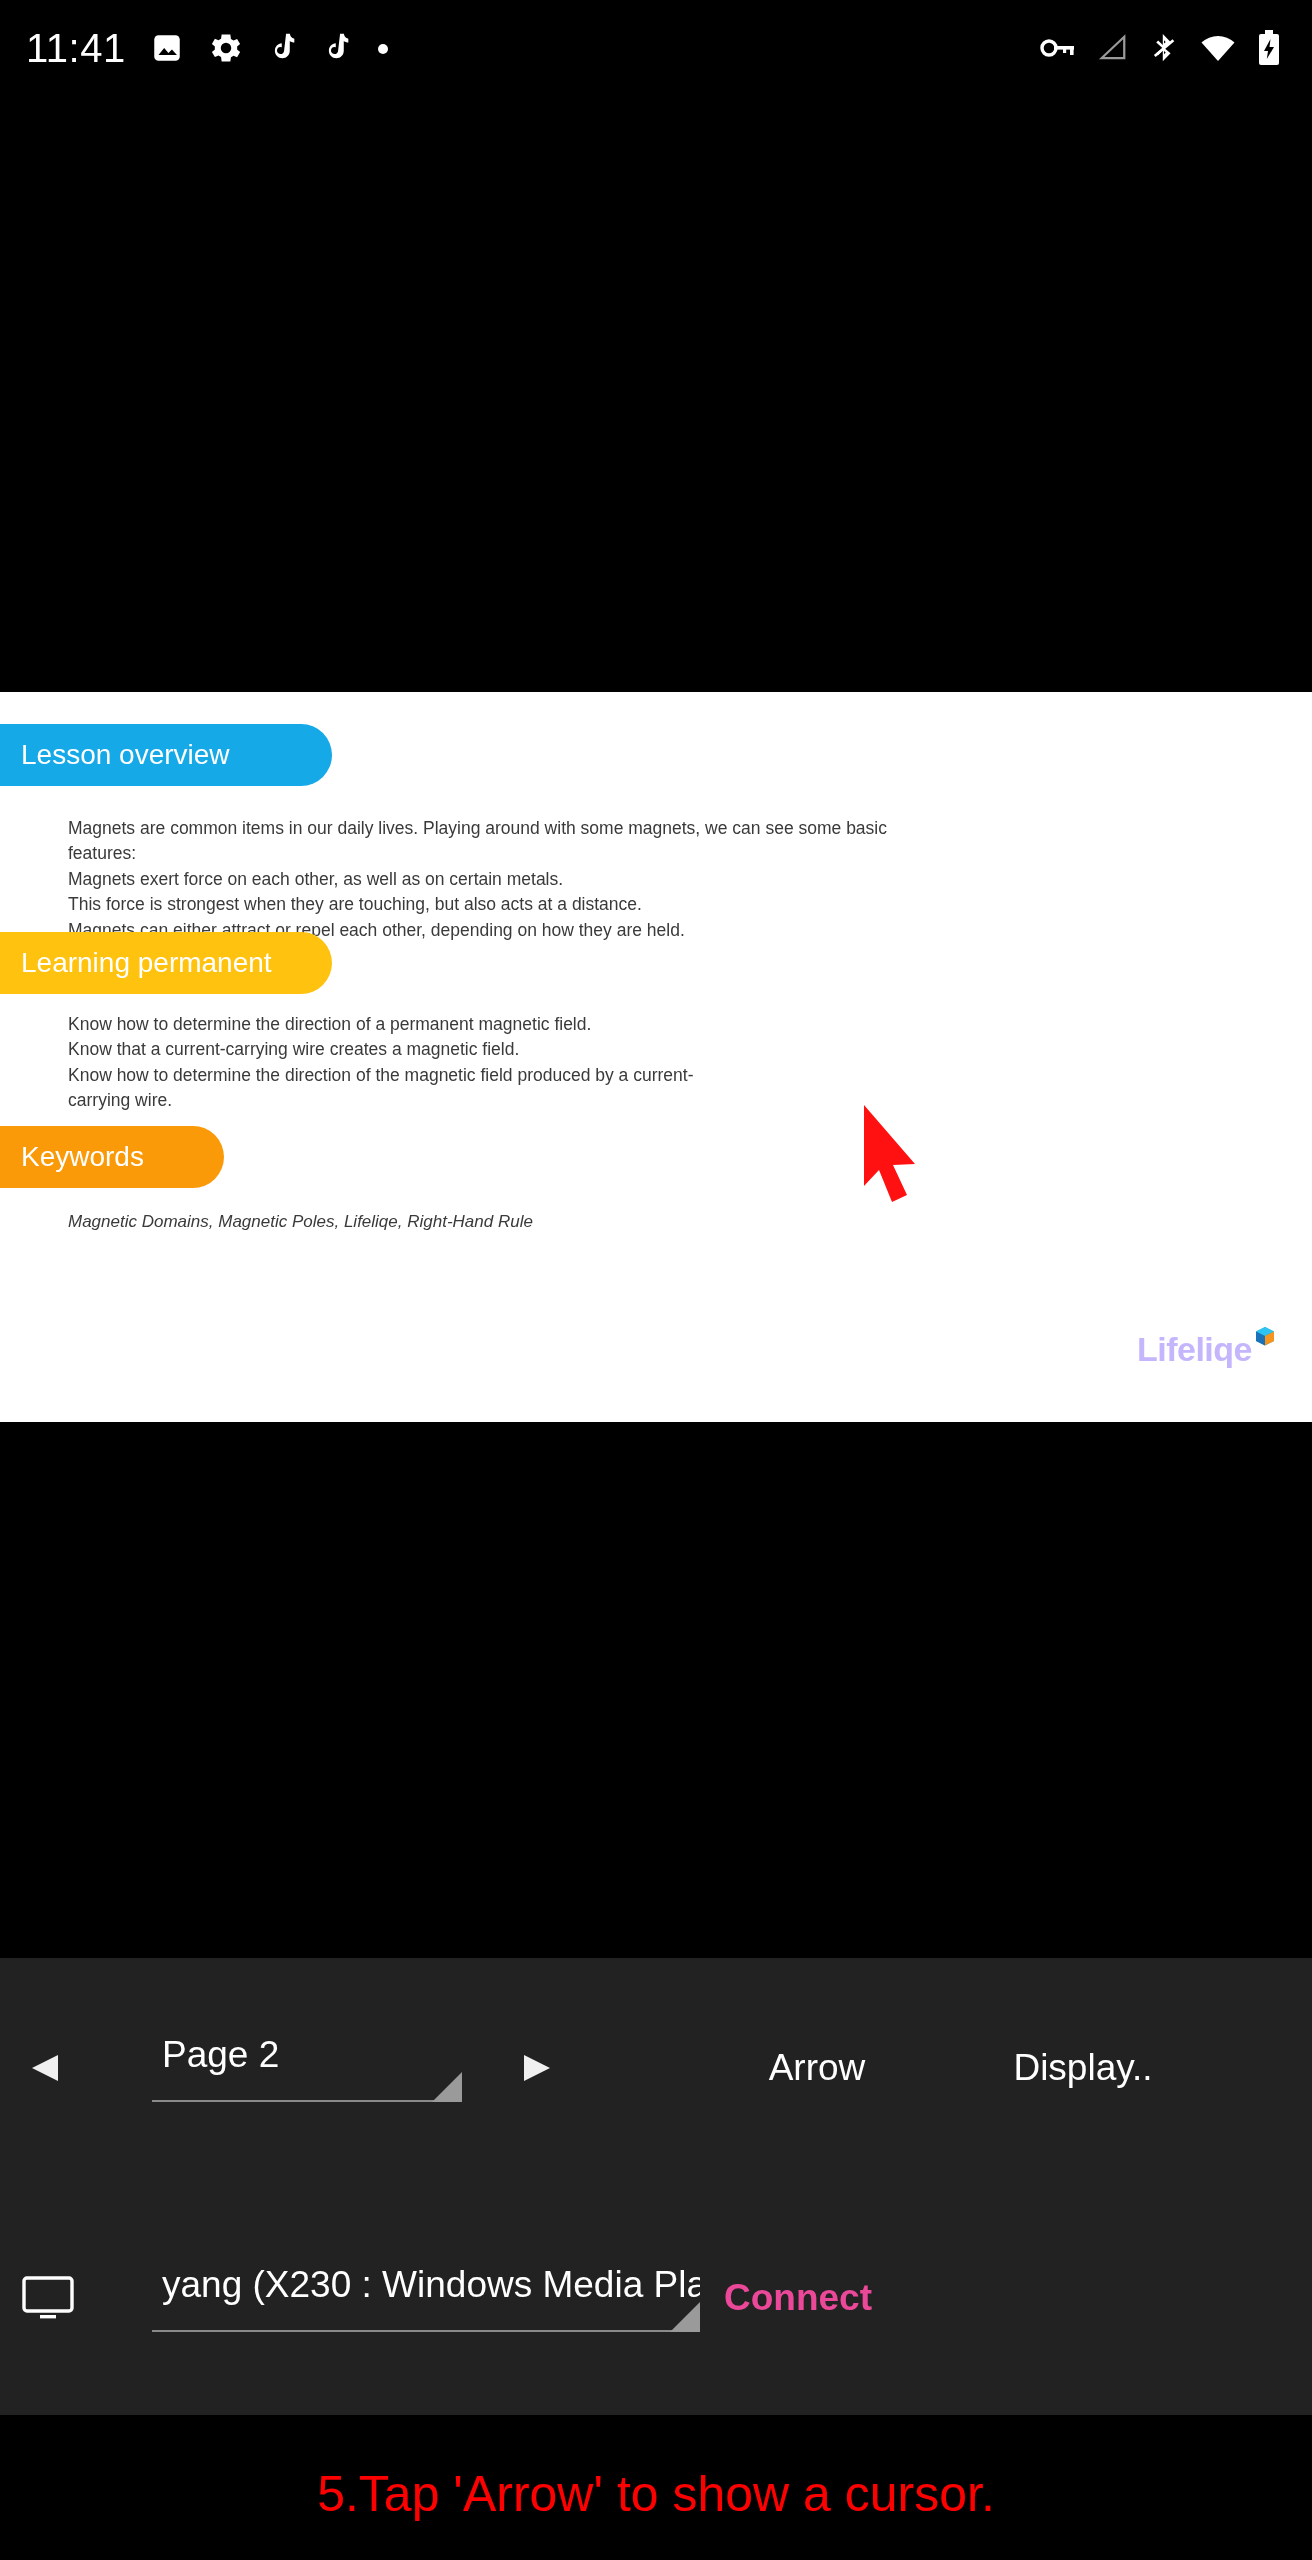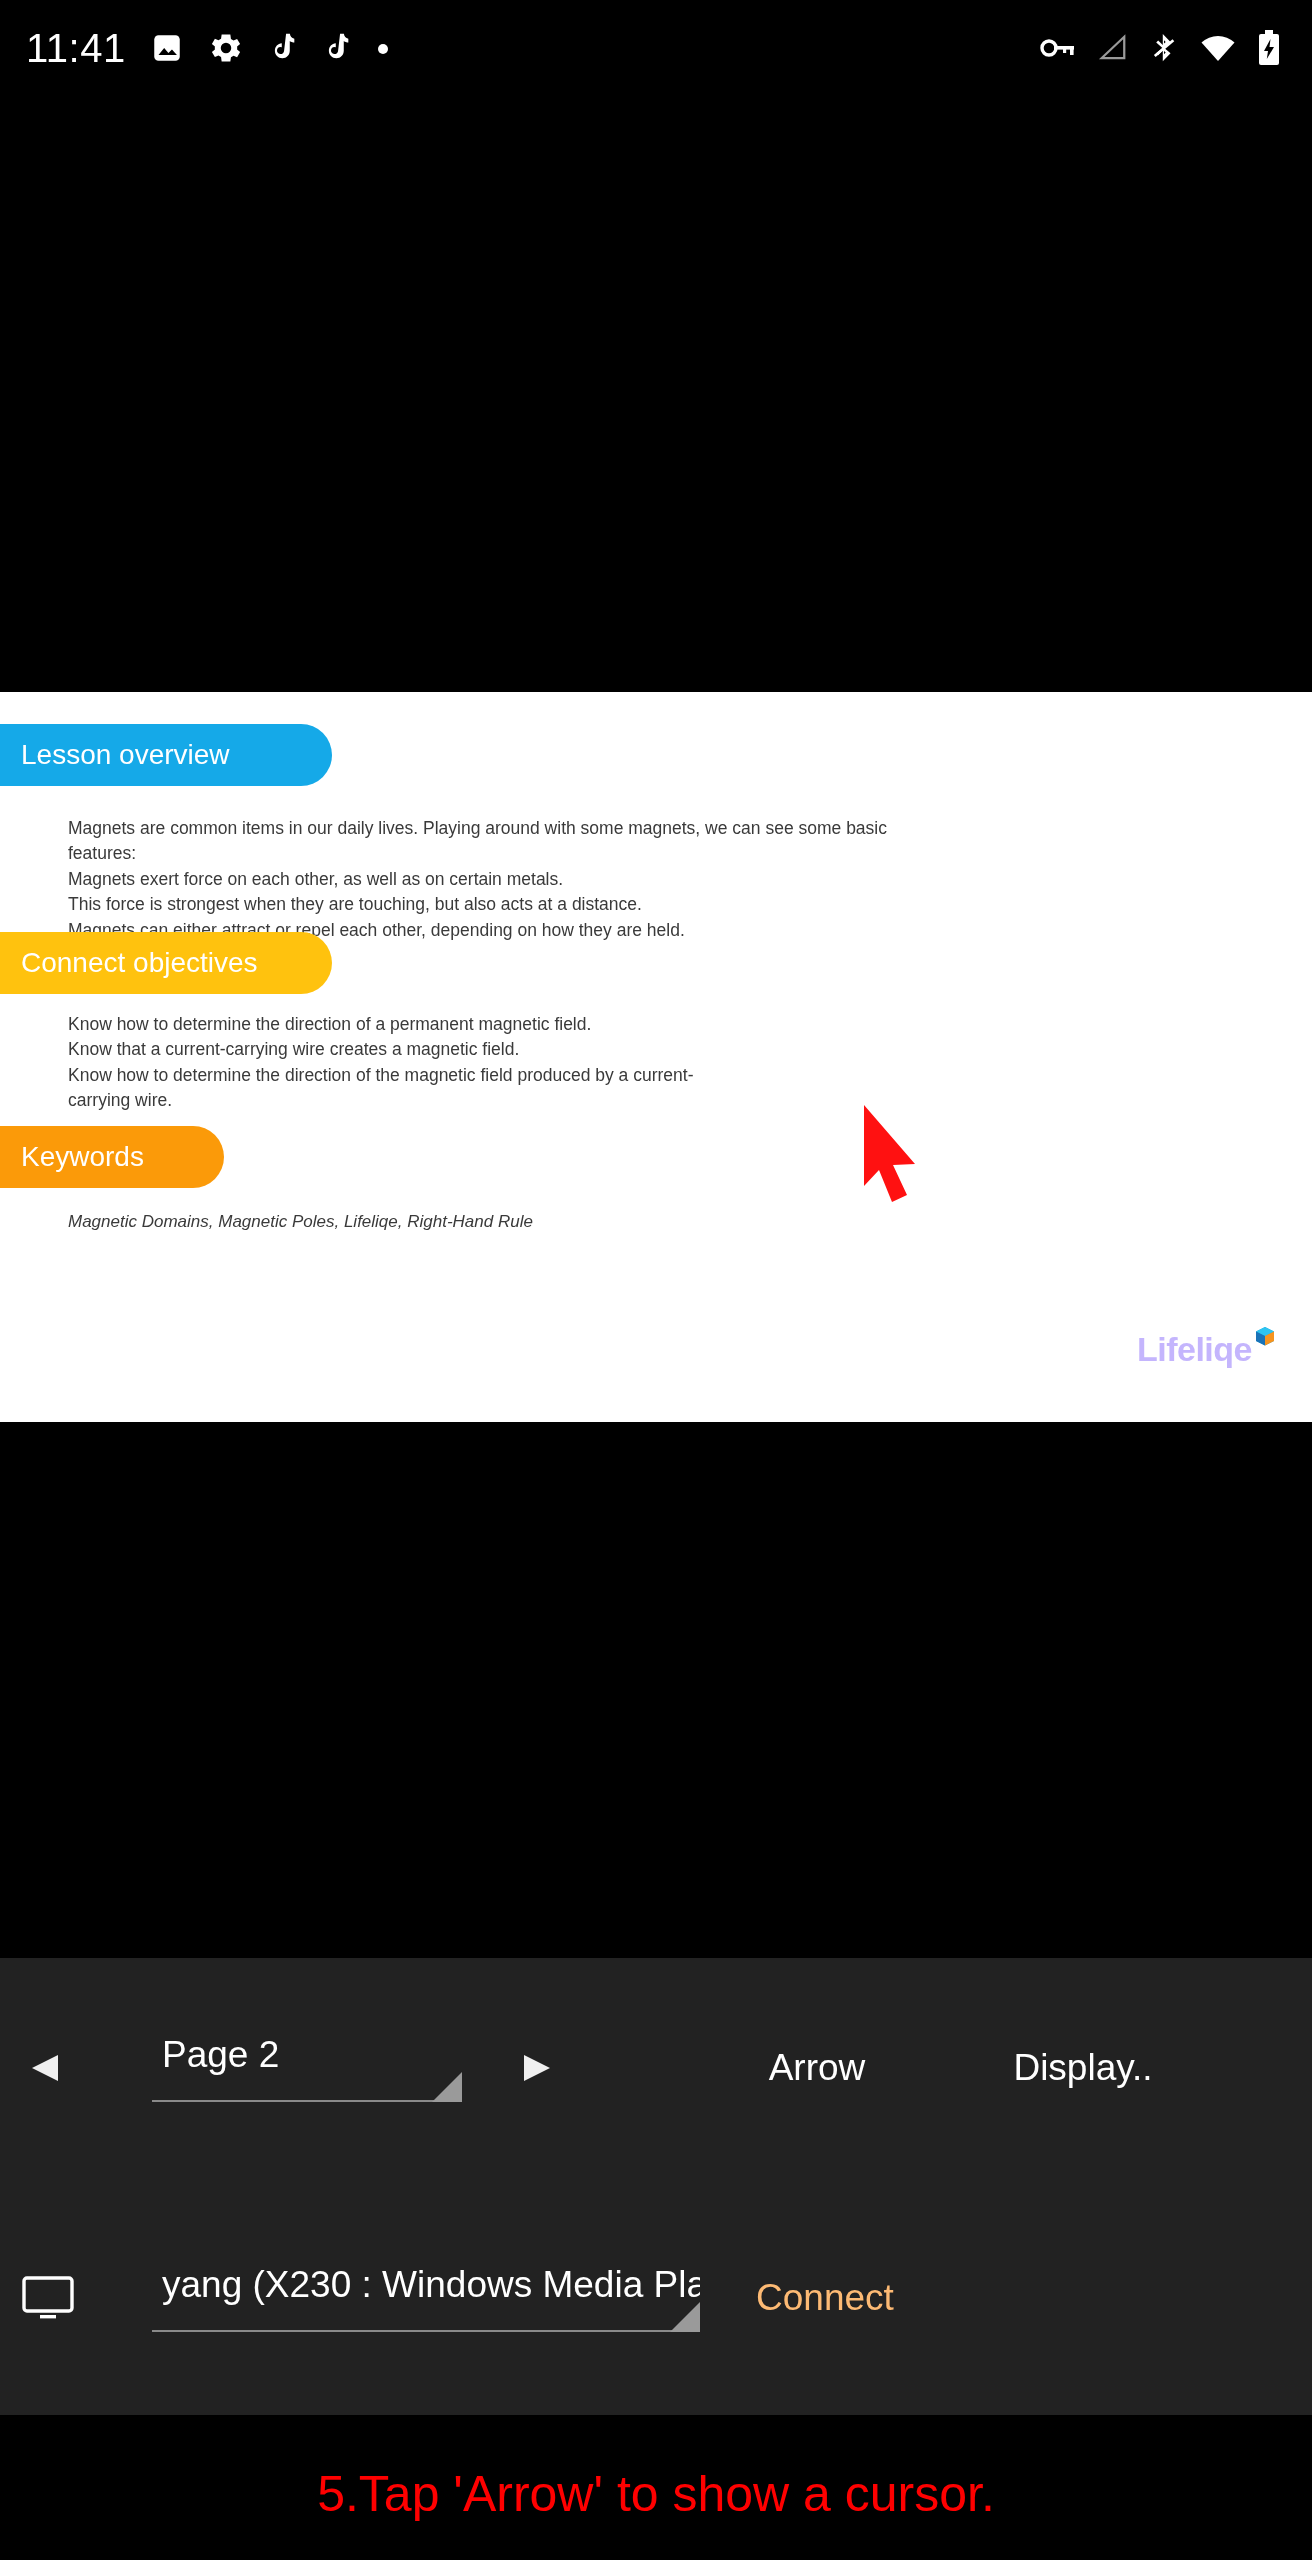--- a/index.html
+++ b/index.html
@@ -104,22 +104,22 @@
   }
   .sp-page{ width:310px; margin-left:56px; }
   .sp-device{ width:548px; margin-left:56px; }
 
   .txtbtn{
     color:#fff; font-size:37px; text-align:center;
     font-family:"Liberation Sans", sans-serif; white-space:nowrap;
   }
   .btn-arrow{ width:230px; margin-left:120px; }
   .btn-display{ width:250px; margin-left:26px; }
-  .btn-connect{ color:#fdba74; font-size:37px; margin-left:56px; white-space:nowrap;
-                font-family:"Liberation Sans", sans-serif; }
+  .btn-connect{ color:#ec4899; font-size:37px; margin-left:24px; white-space:nowrap;
+                font-family:"Liberation Sans", sans-serif;font-weight:bold; }
   .monitor-icon{ width:96px; display:flex; align-items:center; justify-content:center; }
 
   
   .footer-note{
     position:absolute; left:0; top:2465px; width:1312px;
     text-align:center; color:#ff0000; font-size:50px;
     font-family:"Liberation Sans", sans-serif;
   }
 </style>
 </head>
@@ -210,21 +210,21 @@
 
   <div class="pill pill-lesson">
     <span>Lesson overview</span>
   </div>
   <div class="body-text txt-lesson">Magnets are common items in our daily lives. Playing around with some magnets, we can  see some basic features:
 Magnets exert force on each other, as well as on certain metals.
 This force is strongest when they are touching, but also acts at a distance.
 Magnets can either attract or repel each other, depending on how they are held.</div>
 
   <div class="pill pill-objectives">
-    <span>Connect objectives</span>
+    <span>Learning permanent</span>
   </div>
   <div class="body-text txt-objectives">Know how to determine the direction of a permanent magnetic field.
 Know that a current-carrying wire creates a magnetic field.
 Know how to determine the direction of the magnetic field produced by a current-carrying wire.</div>
 
   <div class="pill pill-keywords">
     <span>Keywords</span>
   </div>
   <div class="body-text txt-keywords">Magnetic Domains, Magnetic Poles, Lifeliqe, Right-Hand Rule</div>
 </div>

